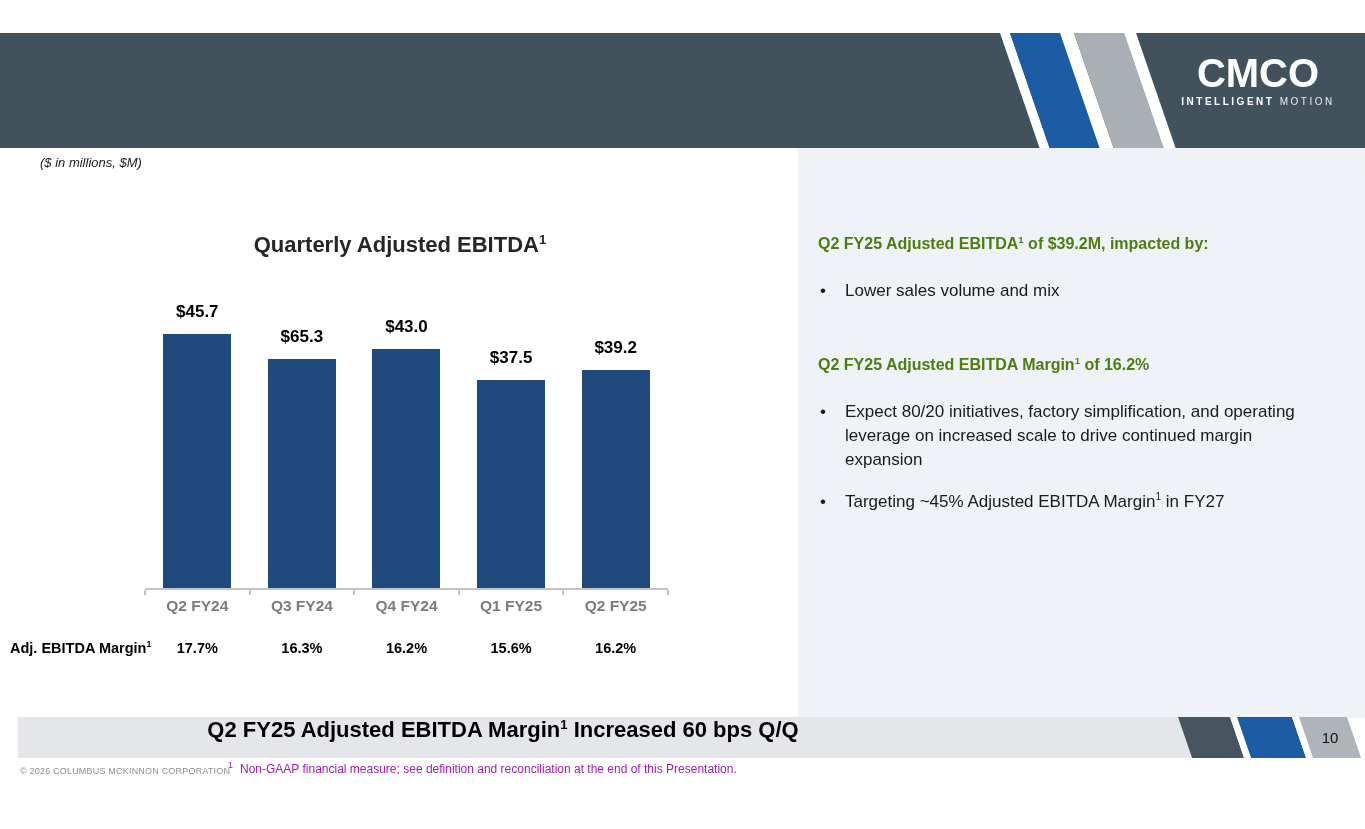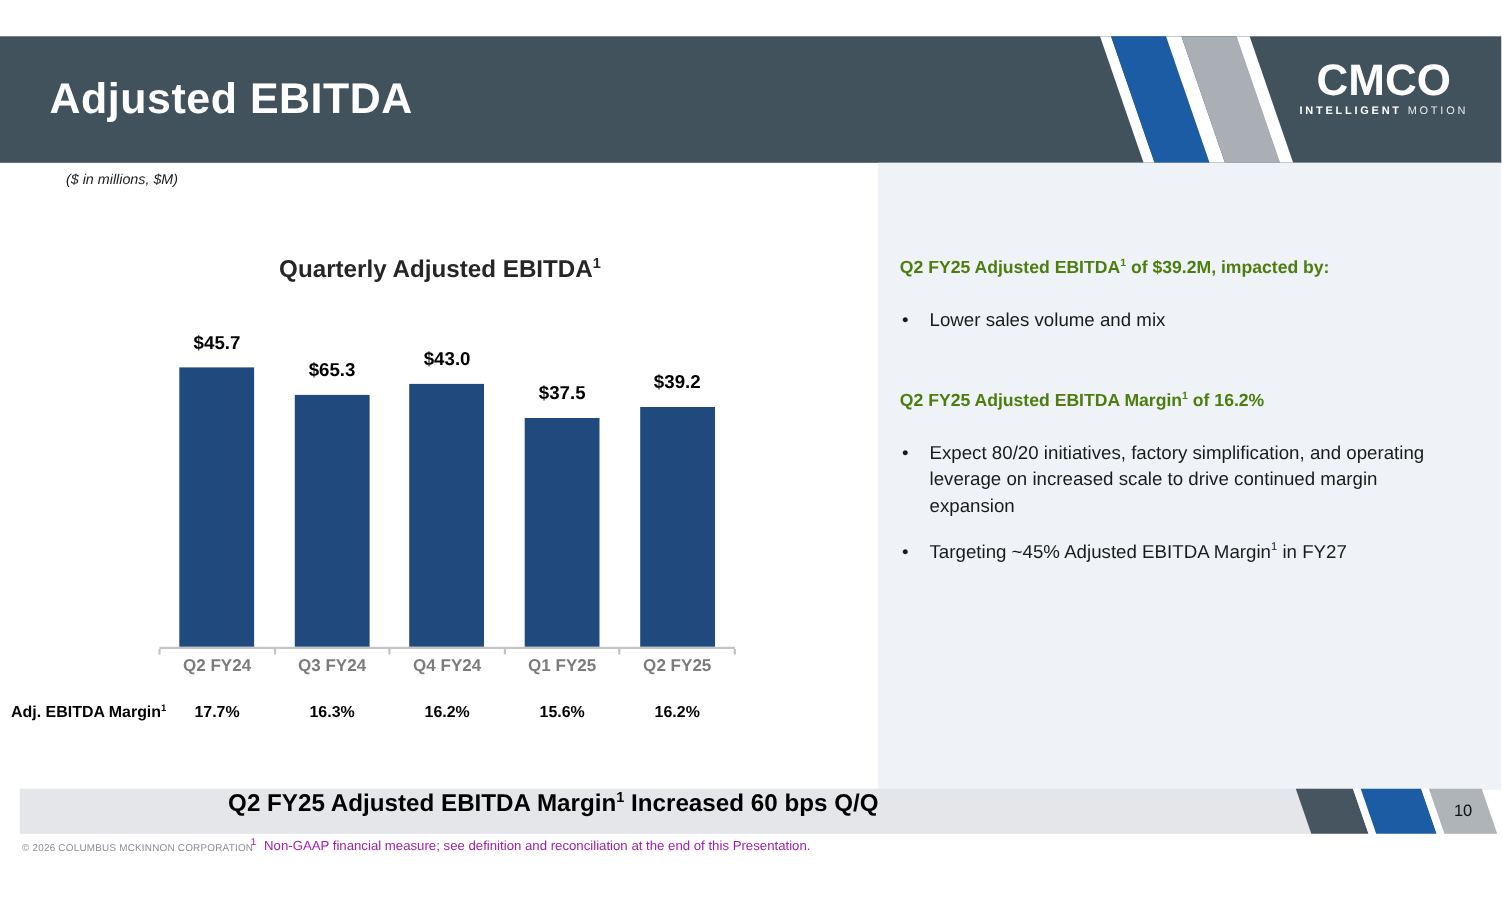--- a/index.html
+++ b/index.html
@@ -31,21 +31,21 @@
   .hs-gray   { left: 1074px; width: 50px; background: #A9AFB4; }
   .hs-white3 { left: 1124px; width: 12px; background: #ffffff; }
 
   .logo { position: absolute; right: 22px; top: 20px; width: 170px; text-align: center; color: #fff; }
   .logo-brand { font-size: 40px; font-weight: 900; letter-spacing: 0px; line-height: 40px; }
   .logo-tagline { margin-top: 3px; font-size: 10px; letter-spacing: 2.5px; white-space: nowrap; }
   .logo-tagline .tg-bold { font-weight: bold; }
   .logo-tagline .tg-light { font-weight: normal; color: #E9ECEF; text-align: right; }
 
   
-  .units-note { position: absolute; left: 40px; top: 155px; font-size: 13px; font-style: italic; color: #1a1a1a; margin-left: 20px; }
+  .units-note { position: absolute; left: 40px; top: 155px; font-size: 13px; font-style: italic; color: #1a1a1a; }
 
   
   .chart-title {
     position: absolute; left: 120px; top: 232px; width: 560px;
     text-align: center; font-size: 22px; font-weight: bold; color: #262626;
   }
   .plot { position: absolute; left: 145px; top: 288px; width: 523px; height: 300px; display: flex; }
   .col { flex: 1; position: relative; display: flex; justify-content: center; align-items: flex-end; }
   .bar { width: 68px; }
   .val {
@@ -103,21 +103,20 @@
   .footer-copyright { position: absolute; left: 20px; top: 766px; font-size: 9px; color: #8D8D98; letter-spacing: 0.2px; }
   .footnote { position: absolute; left: 228px; top: 762px; font-size: 12px; color: #a21caf; }
   .footnote sup { font-size: 9px; margin-right: 7px; }
 </style>
 </head>
 <body>
 
 <div class="slide">
 
   <div class="header">
-    <div class="header-title">Adjusted EBITDA</div>
     <div class="hstripe hs-white1"></div>
     <div class="hstripe hs-blue"></div>
     <div class="hstripe hs-white2"></div>
     <div class="hstripe hs-gray"></div>
     <div class="hstripe hs-white3"></div>
     <div class="logo">
       <div class="logo-brand">CMCO</div>
       <div class="logo-tagline">
         <span class="tg-bold">INTELLIGENT</span><span class="tg-light"> MOTION</span>
       </div>

